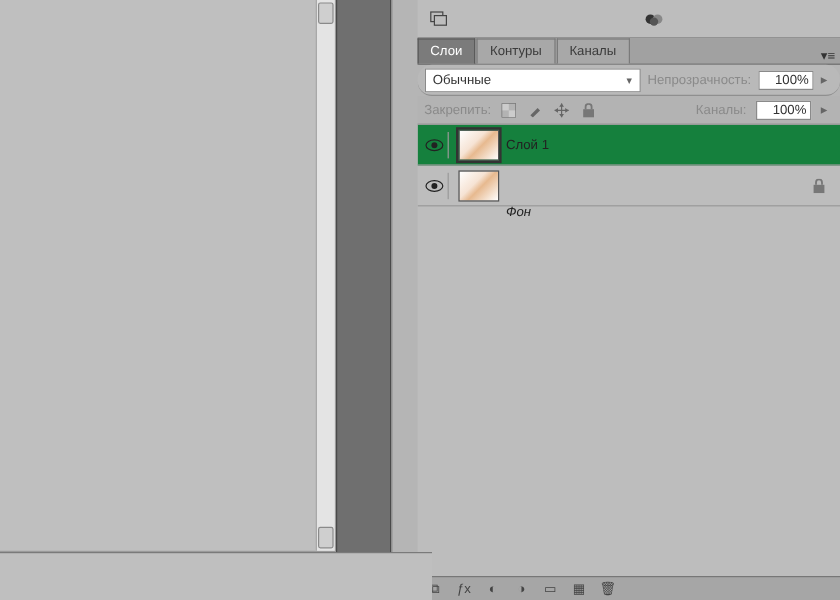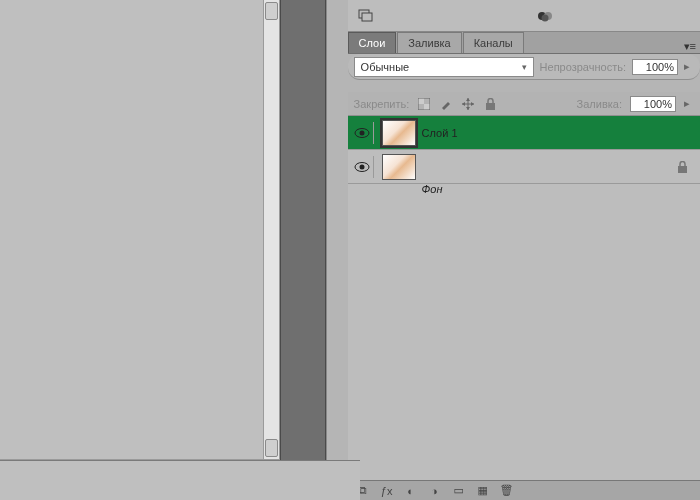--- a/index.html
+++ b/index.html
@@ -22,21 +22,21 @@
   .tab.active { background: #7b7b7b; color: #fff; border-color: #5a5a5a; }
   .tab-menu { margin-left: auto; width: 20px; display:flex; align-items:center; justify-content:center; color:#333;}
 
   .mode-row { display: flex; align-items: center; height: 26px; background: #b9b9b9; padding: 0 6px; gap: 6px; border-bottom: 1px solid #8f8f8f; border-radius: 12px; }
   .blend-select { flex: 0 0 180px; height: 20px; background: #fff; border: 1px solid #8a8a8a; display: flex; align-items: center; justify-content: space-between; padding: 0 6px; color: #333; }
   .chev { font-size: 9px; color: #666; }
   .lbl-dim { color: #8a8a8a; }
   .num-input { width: 46px; height: 16px; background: #fff; border: 1px solid #8a8a8a; text-align: right; padding: 0 3px; color: #333; display:inline-flex; align-items:center; justify-content:flex-end;}
   .spin { width: 10px; color:#666; }
 
-  .lock-row { display: flex; align-items: center; height: 24px; background: #b3b3b3; padding: 0 6px; gap: 8px; border-bottom: 1px solid #8f8f8f; margin-top: 12px; }
+  .lock-row { display: flex; align-items: center; height: 24px; background: #b3b3b3; padding: 0 6px; gap: 8px; border-bottom: 1px solid #8f8f8f; }
   .lock-icons { display: flex; gap: 8px; align-items: center; }
   .lock-icons span { width: 14px; height: 14px; display:flex; align-items:center; justify-content:center; color:#555;}
   .spacer { flex: 1; }
 
   .layer-list { flex: 1; background: #bdbdbd; overflow: auto; }
   .layer-row { display: flex; align-items: center; height: 34px; border-bottom: 1px solid #9a9a9a; padding: 0 4px; gap: 6px; }
   .layer-row.selected { background: #15803d; }
   .vis-eye { width: 22px; height: 22px; display:flex; align-items:center; justify-content:center; color:#222; border-right: 1px solid #9a9a9a; margin-right: 2px;}
   .thumb { width: 34px; height: 26px; border: 1px solid #555; background: linear-gradient(135deg,#fff 0%, #f6e3d4 40%, #e7b98f 55%, #fff 100%); position: relative; }
   .thumb.sel { outline: 2px solid #333; }
@@ -77,21 +77,21 @@
         <svg width="18" height="14" viewBox="0 0 18 14">
             <circle cx="5" cy="7" r="4" fill="#333"></circle>
             <circle cx="11" cy="7" r="4" fill="#888"></circle>
             <circle cx="8" cy="9" r="3.5" fill="#555"></circle>
           </svg>
       </span>
     </div>
 
     <div class="tab-row">
       <div class="tab active">Слои</div>
-      <div class="tab">Заливка</div>
+      <div class="tab">Контуры</div>
       <div class="tab">Каналы</div>
       <div class="tab-menu">▾≡</div>
     </div>
 
     <div class="mode-row">
       <div class="blend-select">
         <span>Обычные</span>
         <span class="chev">▾</span>
       </div>
       <span class="lbl-dim">Непрозрачность:</span>
@@ -121,21 +121,21 @@
             </svg>
           </span>
         <span>
             <svg width="11" height="12">
               <rect x="1" y="5" width="9" height="7" fill="#777"></rect>
               <path d="M3 5 V3 a2.5 2.5 0 0 1 5 0 V5" fill="none" stroke="#777" stroke-width="1.5"></path>
             </svg>
           </span>
       </div>
       <div class="spacer"></div>
-      <span class="lbl-dim">Заливка:</span>
+      <span class="lbl-dim">Каналы:</span>
       <span class="num-input">100%</span>
       <span class="spin">▸</span>
     </div>
 
     <div class="layer-list">
 
       <div class="layer-row selected">
         <div class="vis-eye">
           <svg width="16" height="12" viewBox="0 0 16 12">
               <ellipse cx="8" cy="6" rx="7" ry="4.5" fill="none" stroke="#222"></ellipse>

